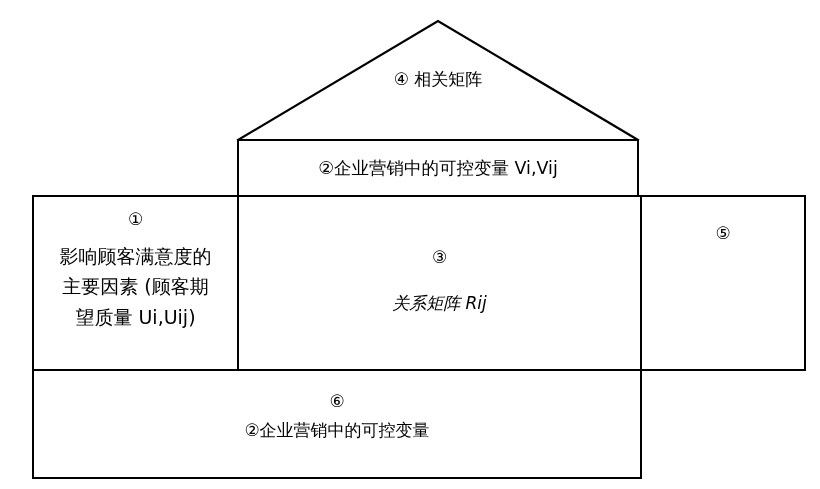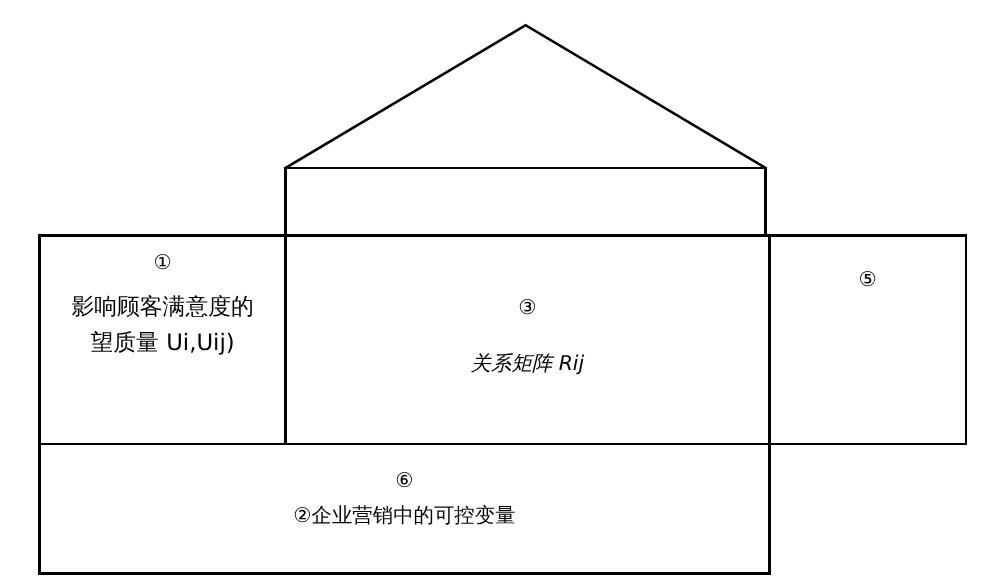--- a/index.html
+++ b/index.html
@@ -161,26 +161,35 @@
 
     <rect x="33" y="196" width="772" height="174" stroke-width="2.2"></rect>
 
     <line x1="238" y1="196" x2="238" y2="370" stroke-width="2.2"></line>
 
     <line x1="641" y1="196" x2="641" y2="370" stroke-width="2.2"></line>
 
     <rect x="33" y="370" width="608" height="108" stroke-width="2.2"></rect>
   </svg>
 
-
+  <div class="cell" id="cell-roof">
+    <span class="marker-inline">④  相关矩阵</span>
+  </div>
+
+  <div class="cell" id="cell-vars">
+    <span class="body">
+      <span class="ln">②企业营销中的可控变量 Vi,Vij</span>
+    </span>
+  </div>
 
   <div class="cell" id="cell-factors">
     <span class="marker">①</span>
     <span class="body">
       <span class="ln">影响顾客满意度的</span>
+      <span class="ln">主要因素 (顾客期</span>
       <span class="ln">望质量 Ui,Uij)</span>
     </span>
   </div>
 
   <div class="cell" id="cell-matrix">
     <span class="marker">③</span>
     <span class="body">
       <span class="ln">关系矩阵 Rij</span>
     </span>
   </div>

